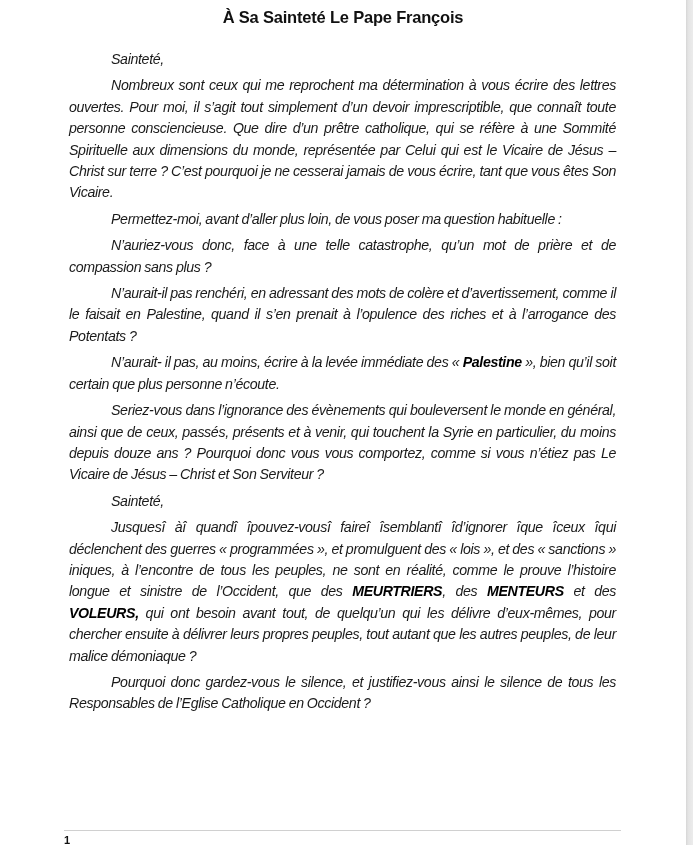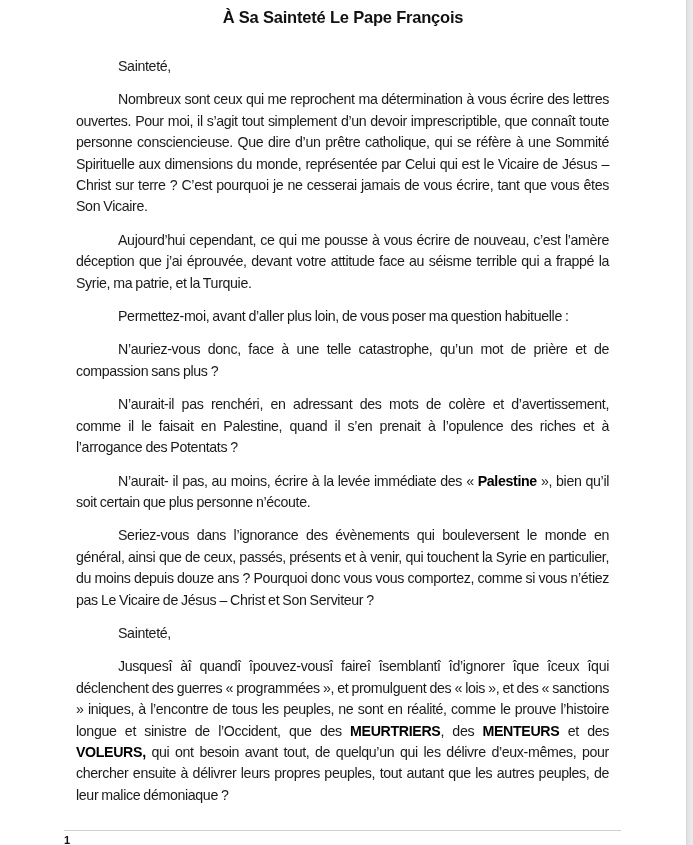--- a/index.html
+++ b/index.html
@@ -47,23 +47,24 @@
       position: absolute;
       top: 39px;
       left: 64px;
       width: 557px;
       font-size: 14.2px;
       line-height: 21.4px;
       letter-spacing: -0.35px;
       word-spacing: -0.5px;
     }
     .para {
-      margin: 12px;
+      margin: 5px;
       text-indent: 42px;
       text-align: justify;
+      font-style: italic;
     }
     .para.left {
       text-align: left;
     }
     .para b {
       font-weight: bold;
       color: #000;
     }
     .footer-line {
       position: absolute;
@@ -86,27 +87,27 @@
 </head>
 <body>
 
 <div class="page">
 
   <div class="title">À Sa Sainteté Le Pape François</div>
 
   <div class="body">
     <p class="para">Sainteté,</p>
     <p class="para">Nombreux sont ceux qui me reprochent ma détermination à vous écrire des lettres ouvertes. Pour moi, il s’agit tout simplement d’un devoir imprescriptible, que connaît toute personne consciencieuse. Que dire d’un prêtre catholique, qui se réfère à une Sommité Spirituelle aux dimensions du monde, représentée par Celui qui est le Vicaire de Jésus – Christ sur terre ? C’est pourquoi je ne cesserai jamais de vous écrire, tant que vous êtes Son Vicaire.</p>
-    <p class="para">Aujourd’hui cependant, ce qui me pousse à vous écrire de nouveau, c’est l’amère déception que j’ai éprouvée, devant votre attitude face au séisme terrible qui a frappé la Syrie, ma patrie, et la Turquie.</p>
     <p class="para left">Permettez-moi, avant d’aller plus loin, de vous poser ma question habituelle :</p>
     <p class="para">N’auriez-vous donc, face à une telle catastrophe, qu’un mot de prière et de compassion sans plus ?</p>
     <p class="para">N’aurait-il pas renchéri, en adressant des mots de colère et d’avertissement, comme il le faisait en Palestine, quand il s’en prenait à l’opulence des riches et à l’arrogance des Potentats ?</p>
     <p class="para"><span>N’aurait- il pas, au moins, écrire à la levée immédiate des « </span><b>Palestine</b><span> », bien qu’il soit certain que plus personne n’écoute.</span></p>
     <p class="para">Seriez-vous dans l’ignorance des évènements qui bouleversent le monde en général, ainsi que de ceux, passés, présents et à venir, qui touchent la Syrie en particulier, du moins depuis douze ans ? Pourquoi donc vous vous comportez, comme si vous n’étiez pas Le Vicaire de Jésus – Christ et Son Serviteur ?</p>
     <p class="para">Sainteté,</p>
     <p class="para"><span>Jusquesî àî quandî îpouvez-vousî faireî îsemblantî îd’ignorer îque îceux îqui déclenchent des guerres « programmées », et promulguent des « lois », et des « sanctions » iniques, à l’encontre de tous les peuples, ne sont en réalité, comme le prouve l’histoire longue et sinistre de l’Occident, que des </span><b>MEURTRIERS</b><span>, des </span><b>MENTEURS</b><span> et des </span><b>VOLEURS,</b><span> qui ont besoin avant tout, de quelqu’un qui les délivre d’eux-mêmes, pour chercher ensuite à délivrer leurs propres peuples, tout autant que les autres peuples, de leur malice démoniaque ?</span></p>
+    <p class="para">Pourquoi donc gardez-vous le silence, et justifiez-vous ainsi le silence de tous les Responsables de l’Eglise Catholique en Occident ?</p>
   </div>
 
   <div class="footer-line"></div>
   <div class="page-number">1</div>
 </div>
 
 <div class="page-edge"></div>
 
 </body></html>

